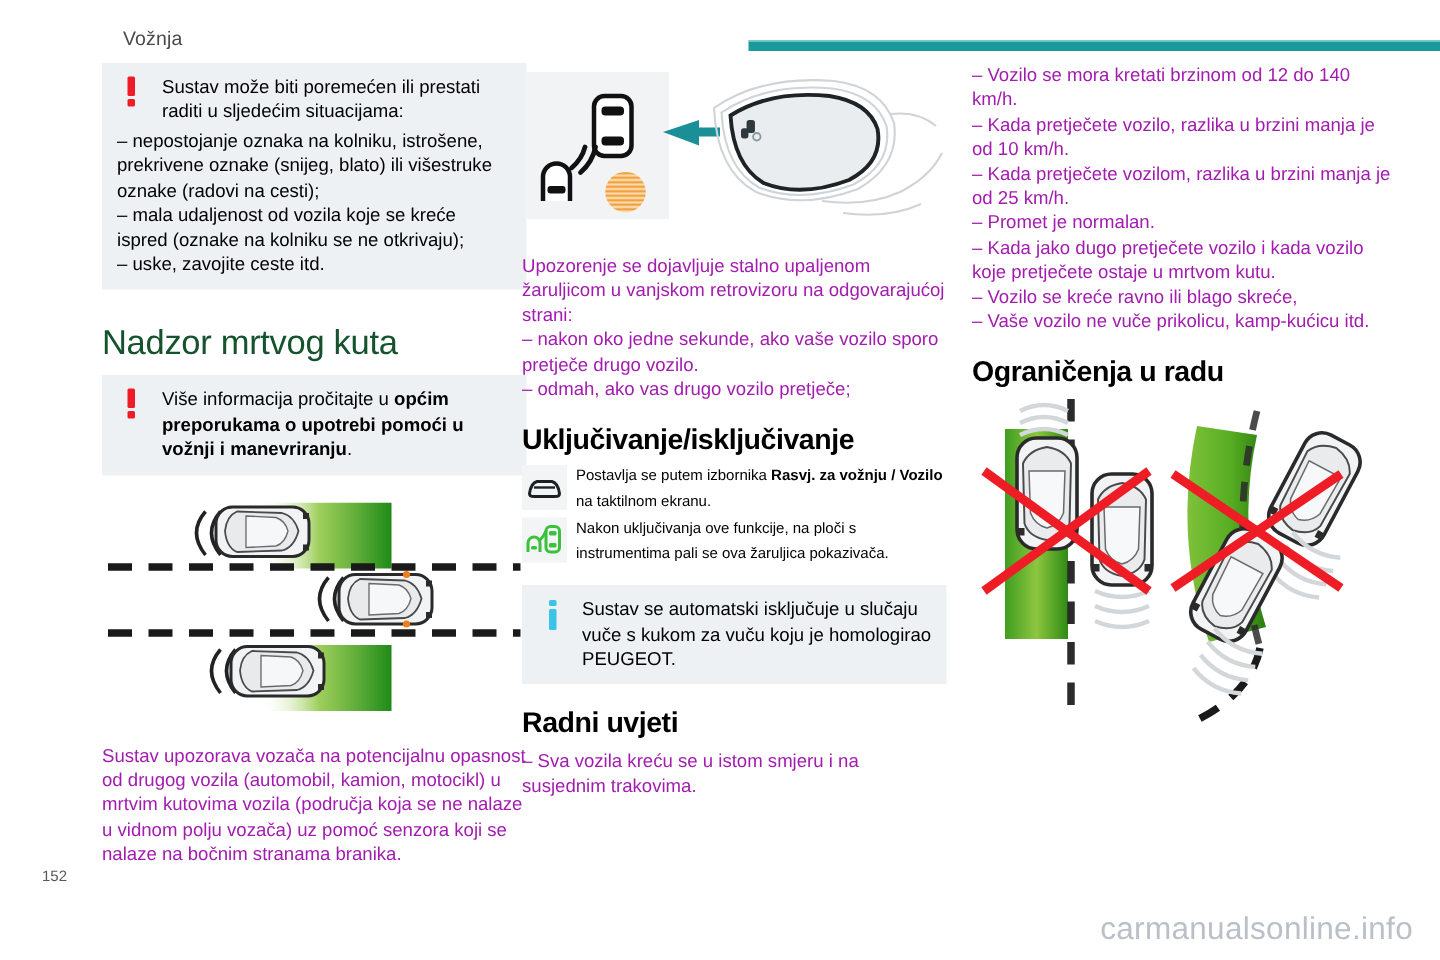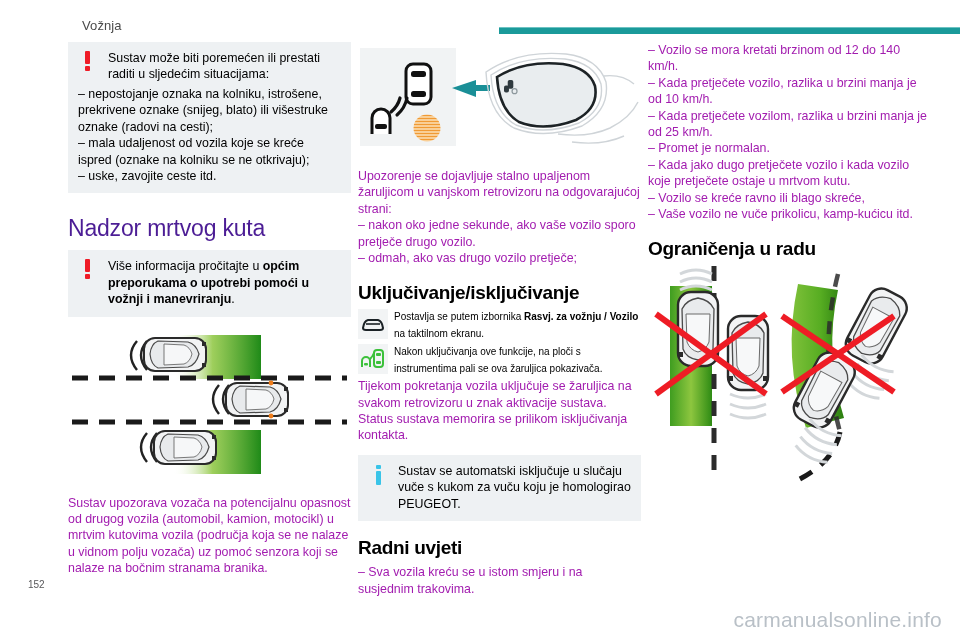--- a/index.html
+++ b/index.html
@@ -39,34 +39,34 @@
     box-sizing: border-box;
   }
 
   
   .col {
     position: absolute;
     top: 42px;
     width: 283px;
   }
   .col-1 { left: 68px; }
-  .col-2 { left: 358px; }
+  .col-2 { left: 348px; }
   .col-3 { left: 648px; }
 
   p, .para {
     margin: 0;
     font-size: 12.4px;
     line-height: 16.4px;
     color: #a21caf;
   }
 
   .h2 {
     font-size: 23px;
     line-height: 26px;
-    color: #4c1d95;
+    color: #14532d;
     font-weight: 400;
     margin: 0 0 9px 0;
     letter-spacing: -.2px;
   }
   .h3 {
     font-size: 19px;
     line-height: 22px;
     font-weight: 700;
     color: #000000;
     margin: 0 0 5px 0;
@@ -326,21 +326,20 @@
         <rect x="18" y="9" width="5" height="3" rx="1" fill="#3cc13b"></rect>
         <rect x="18" y="17" width="5" height="3" rx="1" fill="#3cc13b"></rect>
         <path d="M4 23 v-6 a4 4 0 0 1 8 0 v6" fill="none" stroke="#3cc13b" stroke-width="2"></path>
         <rect x="6" y="19" width="4" height="2.4" rx="1" fill="#3cc13b"></rect>
         <path d="M12 15 Q15 12 16 9" fill="none" stroke="#3cc13b" stroke-width="2" stroke-linecap="round"></path>
       </svg>
     </div>
     <div class="itext">Nakon uključivanja ove funkcije, na ploči s instrumentima pali se ova žaruljica pokazivača.</div>
   </div>
 
-  <p class="para">Tijekom pokretanja vozila uključuje se žaruljica na svakom retrovizoru u znak aktivacije sustava. Status sustava memorira se prilikom isključivanja kontakta.</p>
 
   <div class="callout" style="margin-top:11px">
     <div class="cfloat">
       <div class="info-i">
         <div class="dot"></div>
         <div class="bar"></div>
       </div>
     </div>
     <div class="cbody">Sustav se automatski isključuje u slučaju vuče s kukom za vuču koju je homologirao PEUGEOT.</div>
     <div style="clear:both"></div>

